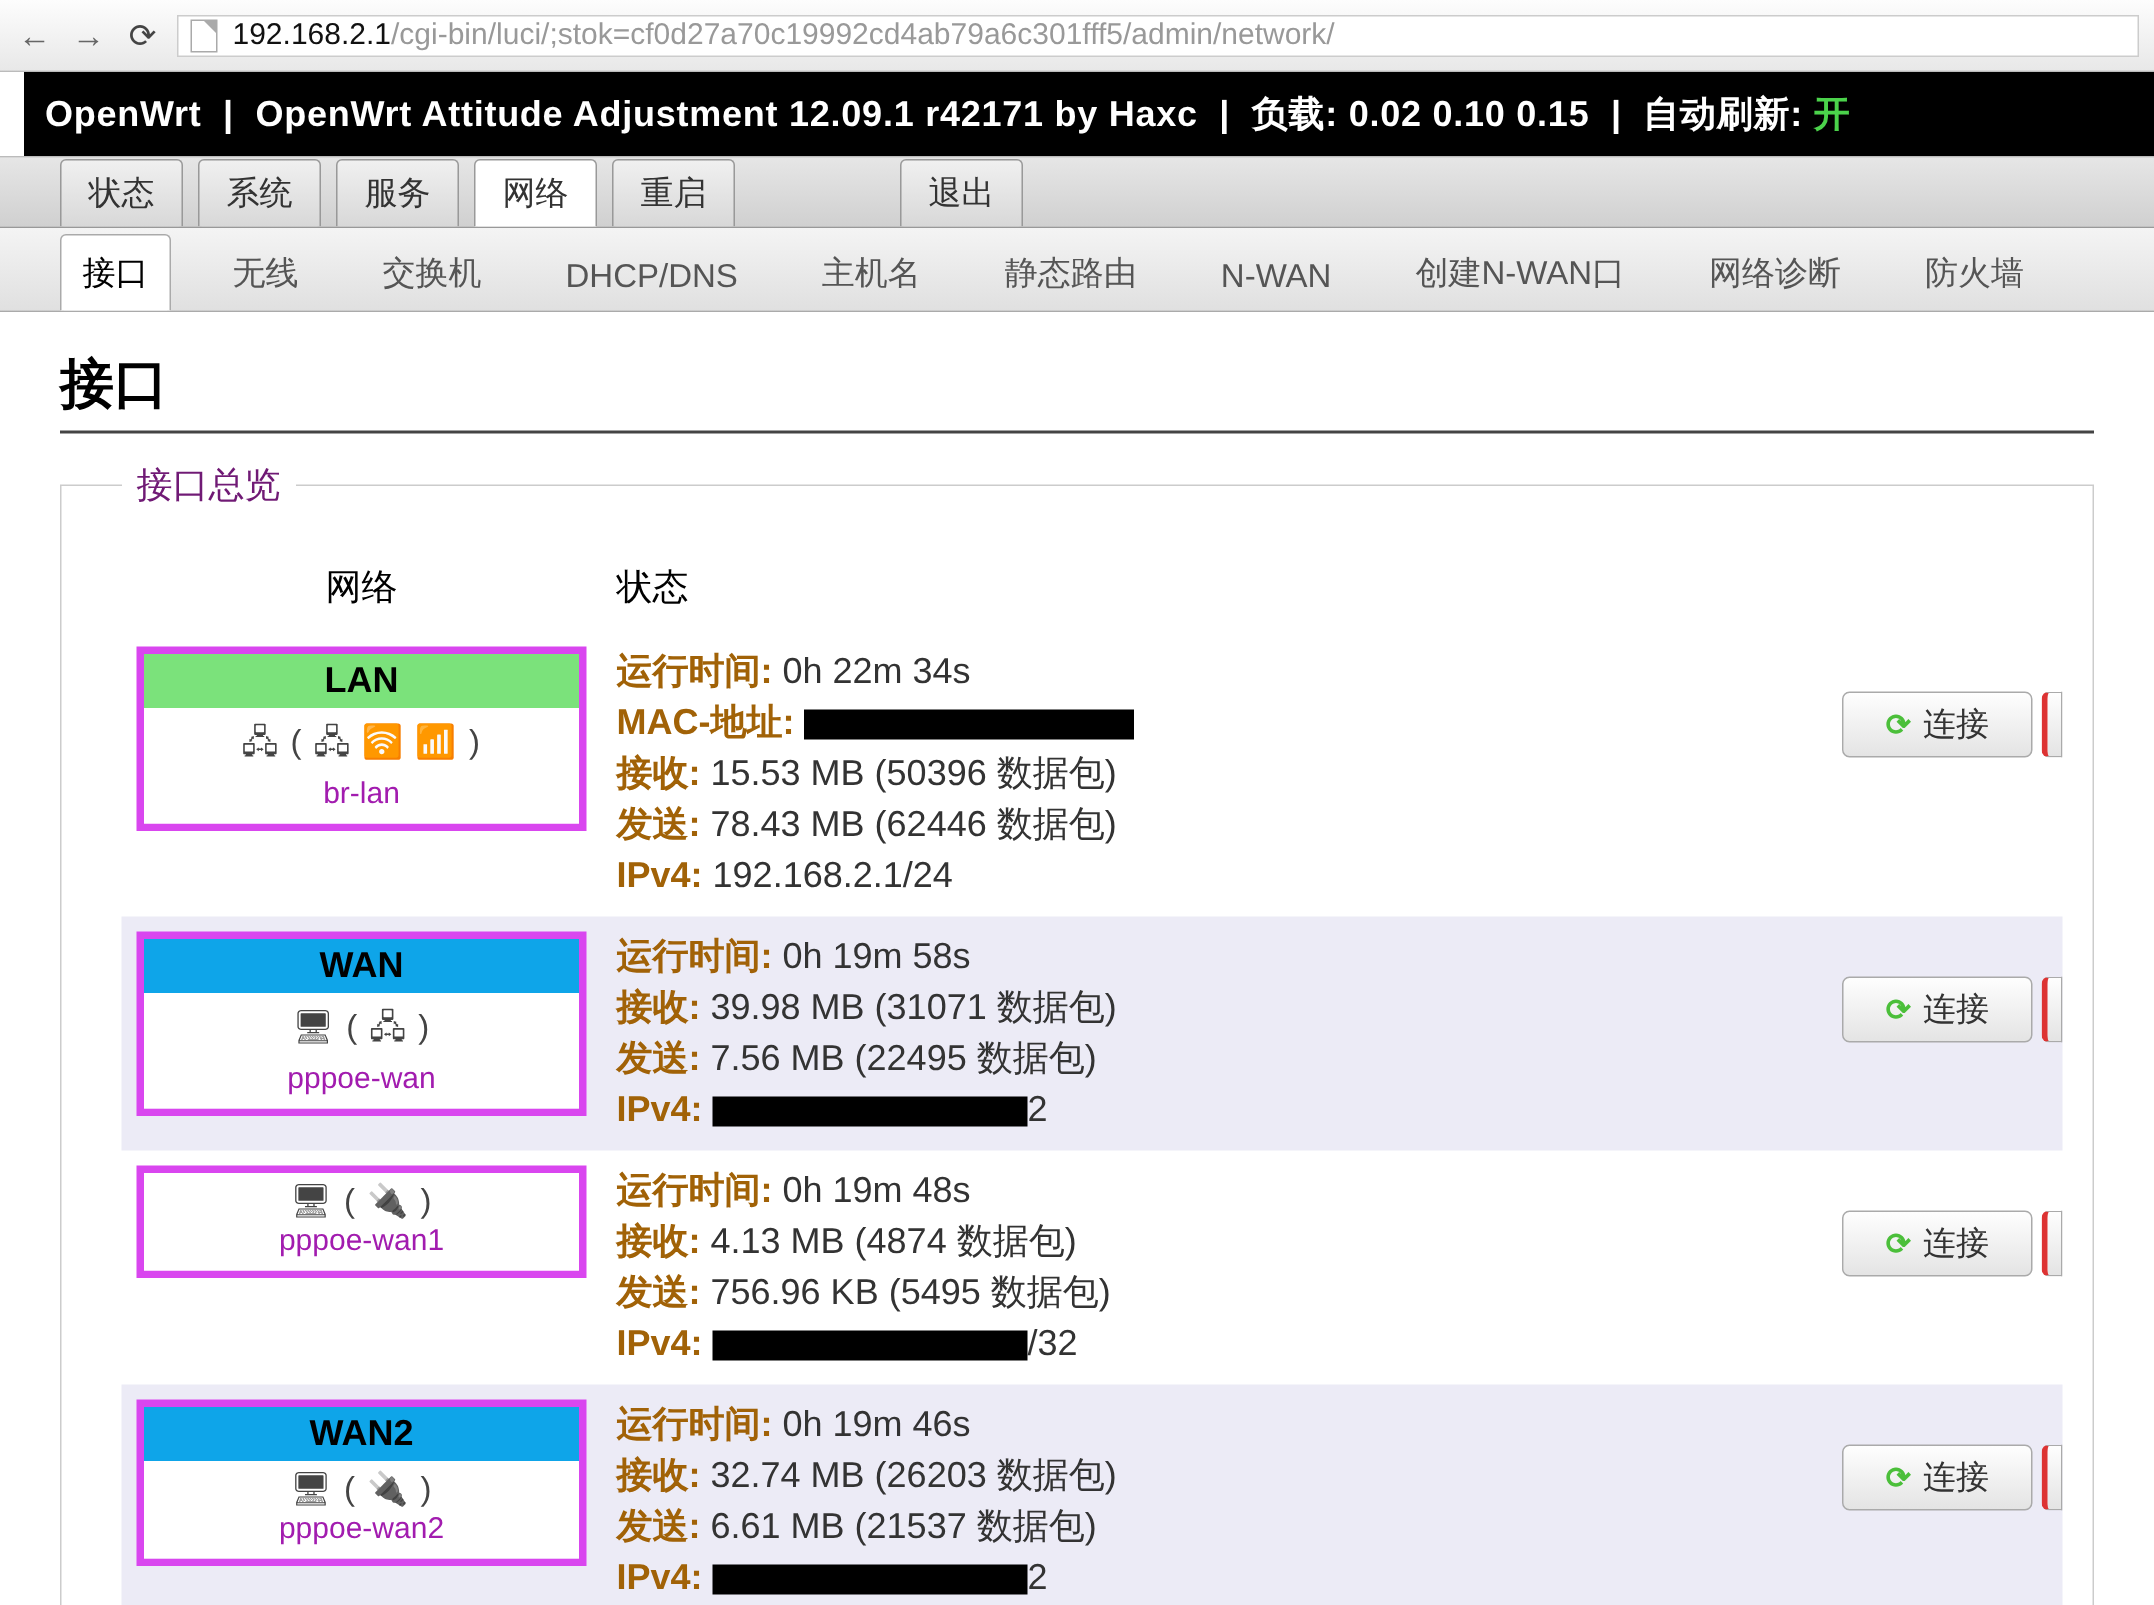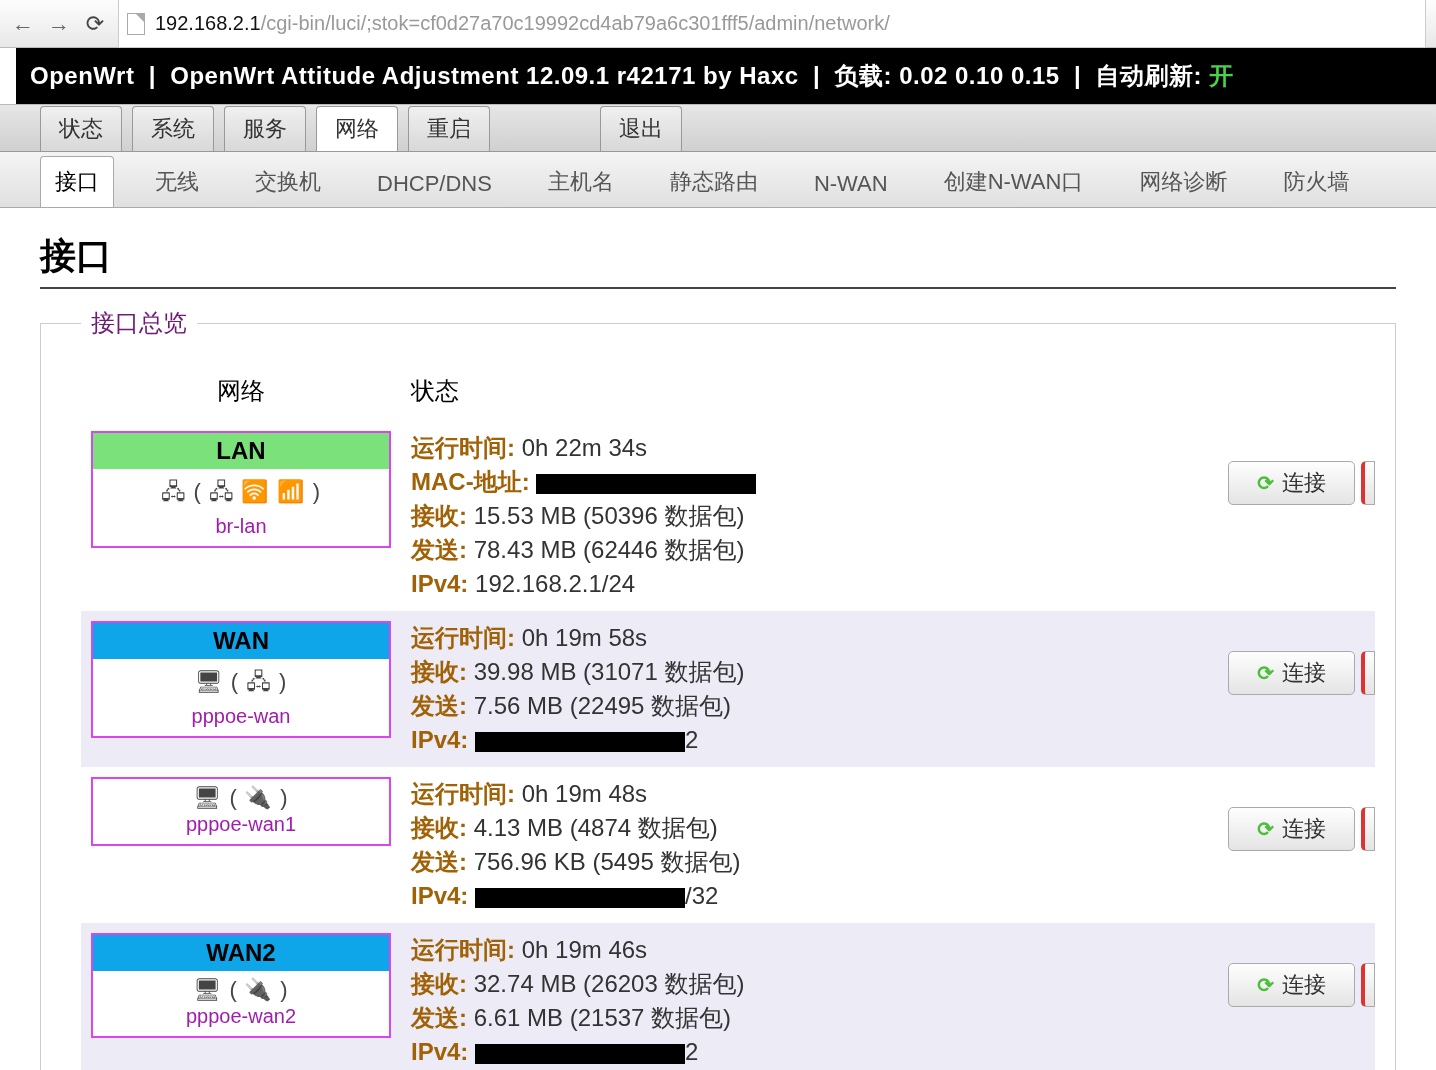--- a/index.html
+++ b/index.html
@@ -2,21 +2,21 @@
 <html><head>
 <meta charset="utf-8">
 <style>
   * { box-sizing: border-box; }
   body { margin: 0; font-family: Arial, "Microsoft YaHei", sans-serif; background: #fff; }
 
   
   .browser-bar { height: 48px; background: linear-gradient(#fdfdfd,#e8e8e8); border-bottom: 1px solid #bbb; display:flex; align-items:center; padding:0 10px; gap:10px; }
   .nav-btn { width:26px; height:26px; display:flex; align-items:center; justify-content:center; color:#666; font-size:22px; cursor:default; }
   .nav-btn.enabled { color:#444; }
-  .url-bar { flex:1; height:49px; background:#fff; border:1px solid #ccc; display:flex; align-items:center; padding:0 8px; font-size:20px; color:#333; overflow:hidden; white-space:nowrap; }
+  .url-bar { flex:1; height:28px; background:#fff; border:1px solid #ccc; display:flex; align-items:center; padding:0 8px; font-size:20px; color:#333; overflow:hidden; white-space:nowrap; }
   .url-bar .scheme-icon { width:18px; height:22px; border:1px solid #aaa; margin-right:10px; position:relative; }
   .url-bar .scheme-icon::after { content:""; position:absolute; top:0; right:0; border-top:8px solid #aaa; border-left:8px solid transparent; }
   .url-host { color:#111; }
   .url-path { color:#999; }
 
   
   .hdr-strip { background:#000; color:#fff; font-weight:bold; font-size:24px; padding:12px 14px; letter-spacing:0.5px;margin-left:16px; }
   .hdr-strip .on { color:#4bd24b; }
 
   
@@ -37,21 +37,21 @@
   fieldset { border:1px solid #ccc; margin:18px 0 0 0; padding:36px 20px 0 40px; position:relative; }
   legend { font-size:24px; color:#701a75; padding:0 10px; }
 
   .col-heads { display:flex; font-size:24px; font-weight:normal; color:#000; margin-bottom:14px; }
   .col-heads .c1 { width:320px; text-align:center; }
   .col-heads .c2 { flex:1; padding-left:10px; }
 
   .iface-row { display:flex; align-items:flex-start; padding:10px 0; }
   .iface-row.alt { background:#ecebf6; }
 
-  .iface-box { width:300px; margin:0 10px; border:2px solid #d946ef; text-align:center; font-size:20px; }
+  .iface-box { width:300px; margin:0 10px; border:5px solid #d946ef; text-align:center; font-size:20px; }
   .iface-box .hdr { font-weight:bold; font-size:24px; padding:4px 0; }
   .iface-box .hdr.green { background:#7be27b; }
   .iface-box .hdr.red { background:#0ea5e9; }
   .iface-box .body { background:#fff; padding:6px 0 8px 0; }
   .iface-box .devname { color:#a21caf; font-size:20px; margin-top:2px; }
   .iface-icons { font-size:22px; color:#444; letter-spacing:1px; }
 
   .status { flex:1; padding-left:10px; font-size:24px; line-height:34px; color:#333; }
   .status b { font-weight:bold; color:#a16207; }
   .redacted { display:inline-block; background:#000; height:20px; vertical-align:middle; }

